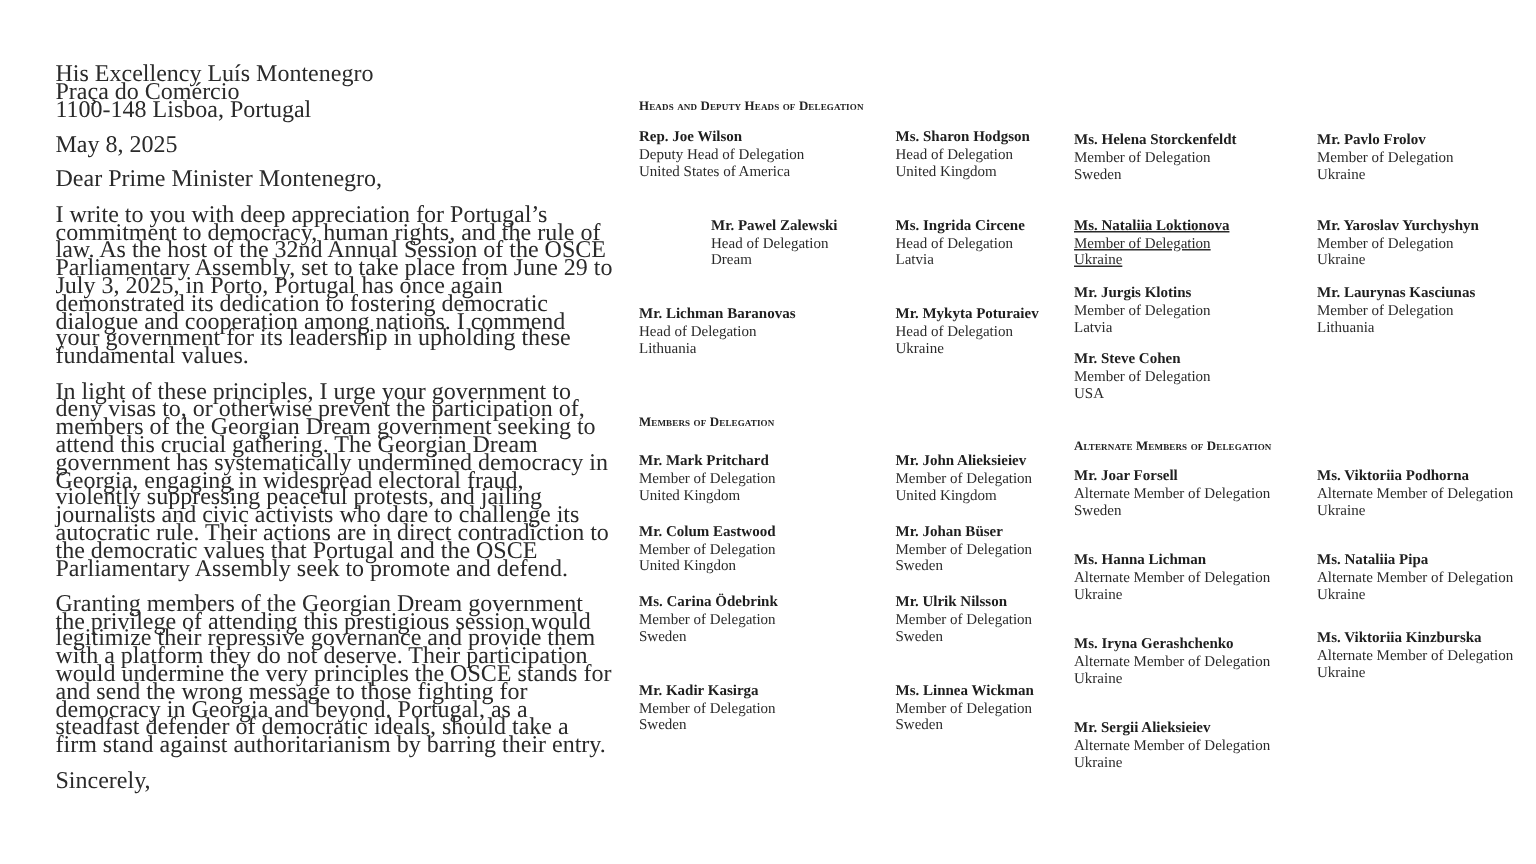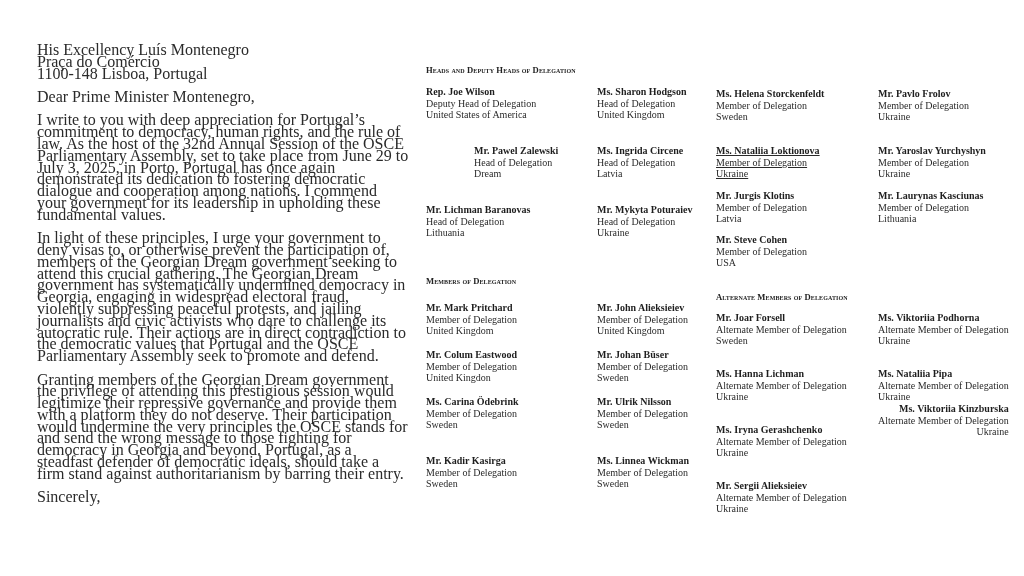--- a/index.html
+++ b/index.html
@@ -25,20 +25,21 @@
 </style>
 </head>
 <body>
 
 <div class="letter">
   <div class="addr">
     <div>His Excellency Luís Montenegro</div>
     <div>Praça do Comércio</div>
     <div>1100-148 Lisboa, Portugal</div>
   </div>
+  <p>May 8, 2025</p>
   <p>Dear Prime Minister Montenegro,</p>
   <p>I write to you with deep appreciation for Portugal’s commitment to democracy, human rights, and the rule of law. As the host of the 32nd Annual Session of the OSCE Parliamentary Assembly, set to take place from June 29 to July 3, 2025, in Porto, Portugal has once again demonstrated its dedication to fostering democratic dialogue and cooperation among nations. I commend your government for its leadership in upholding these fundamental values.</p>
   <p>In light of these principles, I urge your government to deny visas to, or otherwise prevent the participation of, members of the Georgian Dream government seeking to attend this crucial gathering. The Georgian Dream government has systematically undermined democracy in Georgia, engaging in widespread electoral fraud, violently suppressing peaceful protests, and jailing journalists and civic activists who dare to challenge its autocratic rule. Their actions are in direct contradiction to the democratic values that Portugal and the OSCE Parliamentary Assembly seek to promote and defend.</p>
   <p>Granting members of the Georgian Dream government the privilege of attending this prestigious session would legitimize their repressive governance and provide them with a platform they do not deserve. Their participation would undermine the very principles the OSCE stands for and send the wrong message to those fighting for democracy in Georgia and beyond. Portugal, as a steadfast defender of democratic ideals, should take a firm stand against authoritarianism by barring their entry.</p>
   <p>Sincerely,</p>
 </div>
 
 <div class="sc-heading" style="left:426px; top:65px;">Heads and Deputy Heads of Delegation</div>
 <div class="sc-heading" style="left:426px; top:276px;">Members of Delegation</div>
 <div class="sc-heading" style="left:716px; top:292px;">Alternate Members of Delegation</div>
@@ -169,21 +170,21 @@
 <div class="entry" style="left:878px; top:368px;">
   <div class="nm">Ms. Nataliia Pipa</div>
   <div>Alternate Member of Delegation</div>
   <div>Ukraine</div>
 </div>
 <div class="entry" style="left:716px; top:424px;">
   <div class="nm">Ms. Iryna Gerashchenko</div>
   <div>Alternate Member of Delegation</div>
   <div>Ukraine</div>
 </div>
-<div class="entry" style="left:878px; top:403px;text-align:right;">
+<div class="entry" style="left:878px; top:420px;">
   <div class="nm">Ms. Viktoriia Kinzburska</div>
   <div>Alternate Member of Delegation</div>
   <div>Ukraine</div>
 </div>
 <div class="entry" style="left:716px; top:480px;">
   <div class="nm">Mr. Sergii Alieksieiev</div>
   <div>Alternate Member of Delegation</div>
   <div>Ukraine</div>
 </div>
 

